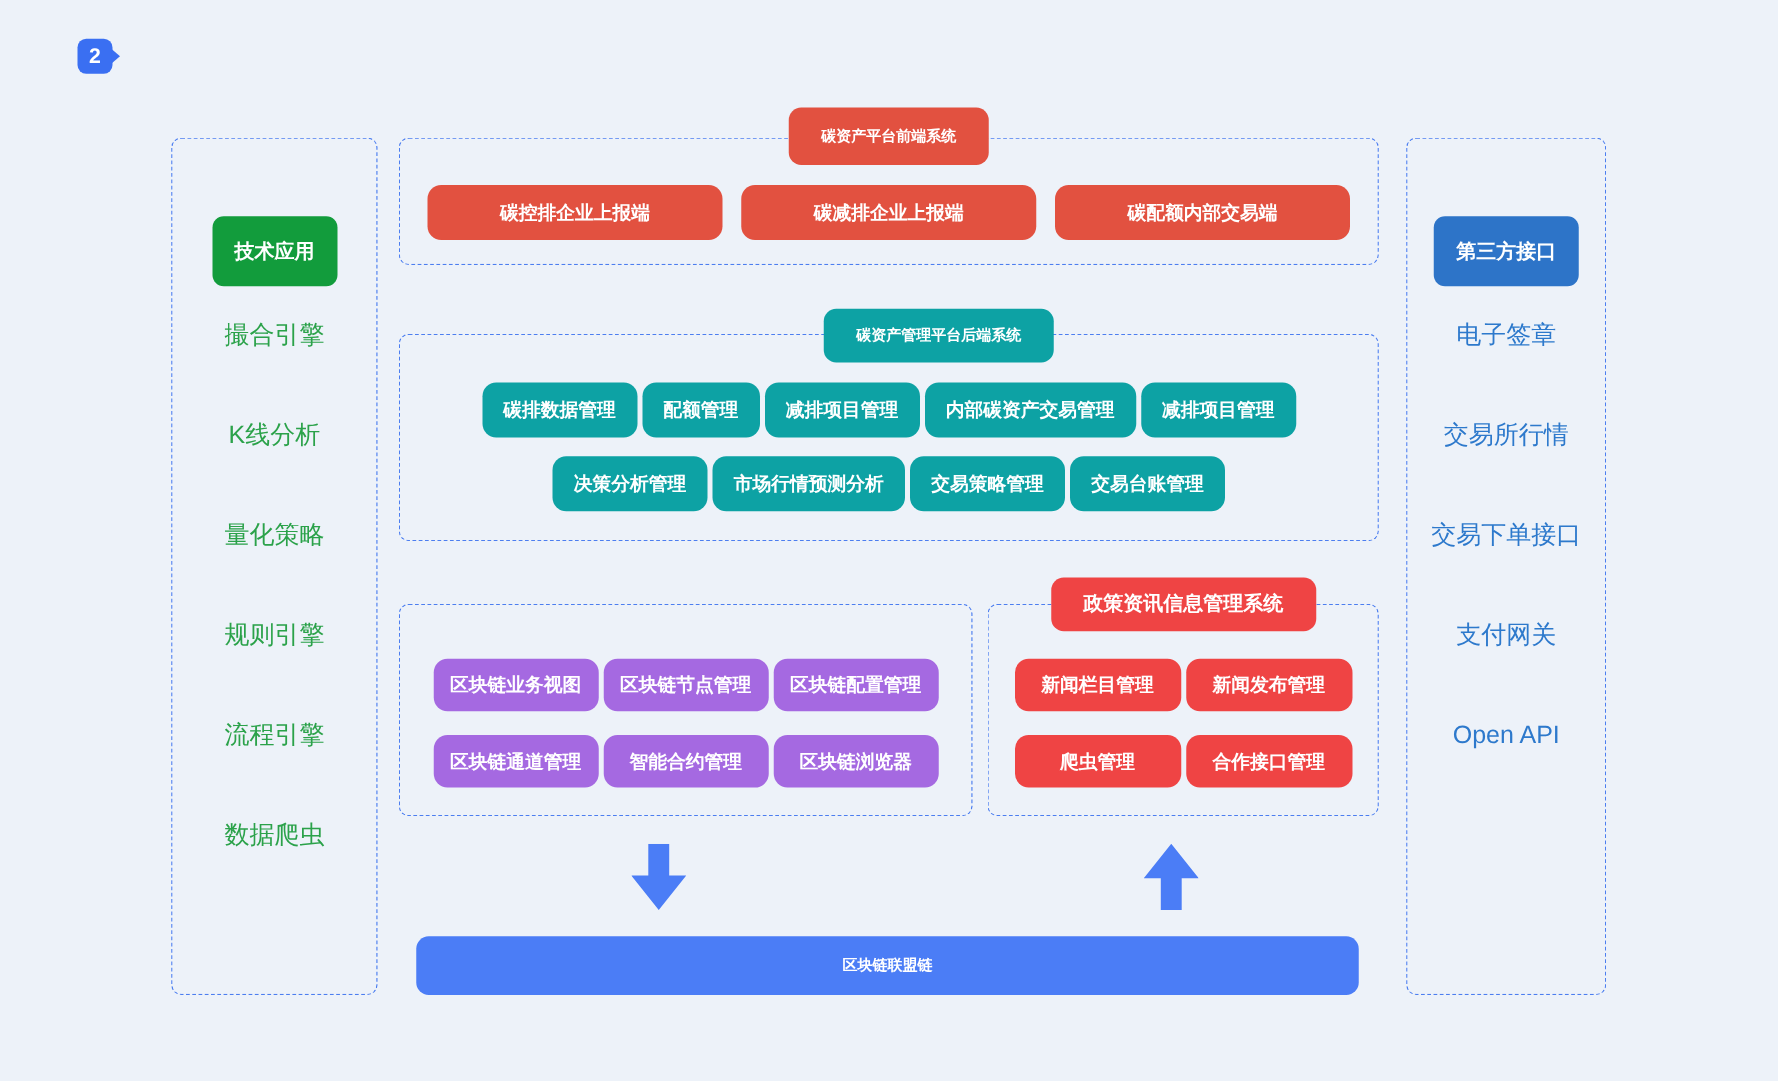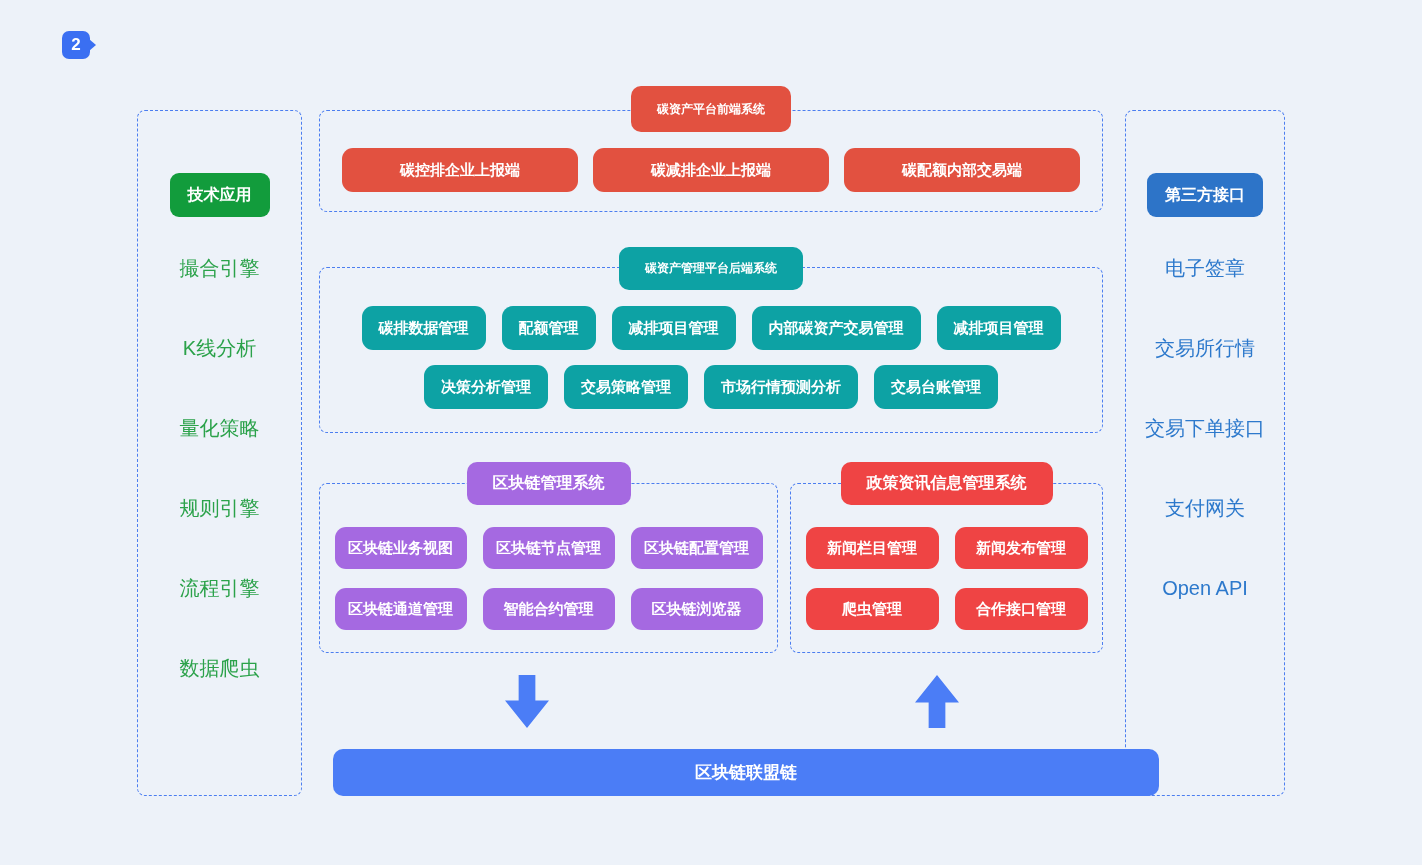--- a/index.html
+++ b/index.html
@@ -44,58 +44,58 @@
 
   
   .group-header {
     position: absolute; left: 50%; transform: translateX(-50%);
     height: 44px; padding: 0 26px;
     border-radius: 10px; font-size: 12px; z-index: 2;
   }
 
   .row {
     position: absolute; left: 0; width: 100%;
-    display: flex; justify-content: center; gap: 16px;
+    display: flex; justify-content: center; gap: 4px;
   }
 
   .btn { height: 44px; border-radius: 11px; font-size: 15px; padding: 0 17px; }
   .btn-sm { height: 42px; border-radius: 11px; font-size: 15px; }
 
   
   .c-red    { background: #e25140; }
   .c-teal   { background: #0da2a4; }
   .c-purple { background: #a569e1; }
   .c-orange { background: #ef4444; }
   .c-green  { background: #129c3c; }
   .c-blue   { background: #2d74c8; }
   .c-bar    { background: #4b7df6; }
 
   
   .left-panel  { left: 137px;  top: 110px; width: 165px; height: 686px; }
   .right-panel { left: 1125px; top: 110px; width: 160px; height: 686px; }
   .side-title {
     position: absolute; left: 50%; transform: translateX(-50%);
-    top: 62px; height: 44px; padding: 0 18px;
+    top: 62px; height: 56px; padding: 0 18px;
     border-radius: 9px; font-size: 16px;
   }
   .side-item {
     position: absolute; left: 0; width: 100%;
     text-align: center; font-size: 20px; line-height: 20px;
   }
   .green-text { color: #2ba24a; }
   .blue-text  { color: #2d79cc; }
 
   
   .front-group      { left: 319px; top: 110px; width: 784px; height: 102px; }
   .backend-group    { left: 319px; top: 267px; width: 784px; height: 166px; }
   .blockchain-group { left: 319px; top: 483px; width: 459px; height: 170px; }
   .policy-group     { left: 790px; top: 483px; width: 313px; height: 170px; }
 
   .front-group .group-header { top: -25px; height: 46px; }
-  .backend-group .group-header { top: -21px; height: 43px; }
+  .backend-group .group-header { top: -21px; height: 43px; margin-left: 40px; }
   .blockchain-group .group-header, .policy-group .group-header { top: -22px; height: 43px; font-size: 16px; }
 
   .front-row { top: 37px; gap: 15px; }
   .front-row .btn { width: 236px; padding: 0; }
 
   .backend-row1 { top: 38px; }
   .backend-row2 { top: 97px; }
 
   .bc-row1 { top: 43px; align-items: flex-end; }
   .bc-row2 { top: 104px; }
@@ -109,22 +109,22 @@
     clip-path: polygon(31% 0, 69% 0, 69% 48%, 100% 48%, 50% 100%, 0 48%, 31% 48%);
   }
   .arrow-up {
     left: 915px; top: 675px;
     clip-path: polygon(50% 0, 100% 52%, 69% 52%, 69% 100%, 31% 100%, 31% 52%, 0 52%);
   }
 
   
   .bottom-bar {
     position: absolute; left: 333px; top: 749px;
-    width: 826px; height: 47px;
-    border-radius: 10px; font-size: 17px;
+    width: 754px; height: 47px;
+    border-radius: 10px; font-size: 12px;
   }
 </style>
 </head>
 <body>
 
 <div class="canvas">
 
   <div class="badge">
     <span>2</span>
   </div>
@@ -161,28 +161,27 @@
     <div class="pill group-header c-teal">碳资产管理平台后端系统</div>
     <div class="row backend-row1">
       <div class="pill btn c-teal">碳排数据管理</div>
       <div class="pill btn c-teal">配额管理</div>
       <div class="pill btn c-teal">减排项目管理</div>
       <div class="pill btn c-teal">内部碳资产交易管理</div>
       <div class="pill btn c-teal">减排项目管理</div>
     </div>
     <div class="row backend-row2">
       <div class="pill btn c-teal">决策分析管理</div>
+      <div class="pill btn c-teal">市场行情预测分析</div>
       <div class="pill btn c-teal">交易策略管理</div>
-      <div class="pill btn c-teal">市场行情预测分析</div>
       <div class="pill btn c-teal">交易台账管理</div>
     </div>
   </div>
 
   <div class="group blockchain-group">
-    <div class="pill group-header c-purple">区块链管理系统</div>
     <div class="row bc-row1">
       <div class="pill btn-sm c-purple">区块链业务视图</div>
       <div class="pill btn-sm c-purple">区块链节点管理</div>
       <div class="pill btn-sm c-purple">区块链配置管理</div>
     </div>
     <div class="row bc-row2">
       <div class="pill btn-sm c-purple">区块链通道管理</div>
       <div class="pill btn-sm c-purple">智能合约管理</div>
       <div class="pill btn-sm c-purple">区块链浏览器</div>
     </div>

